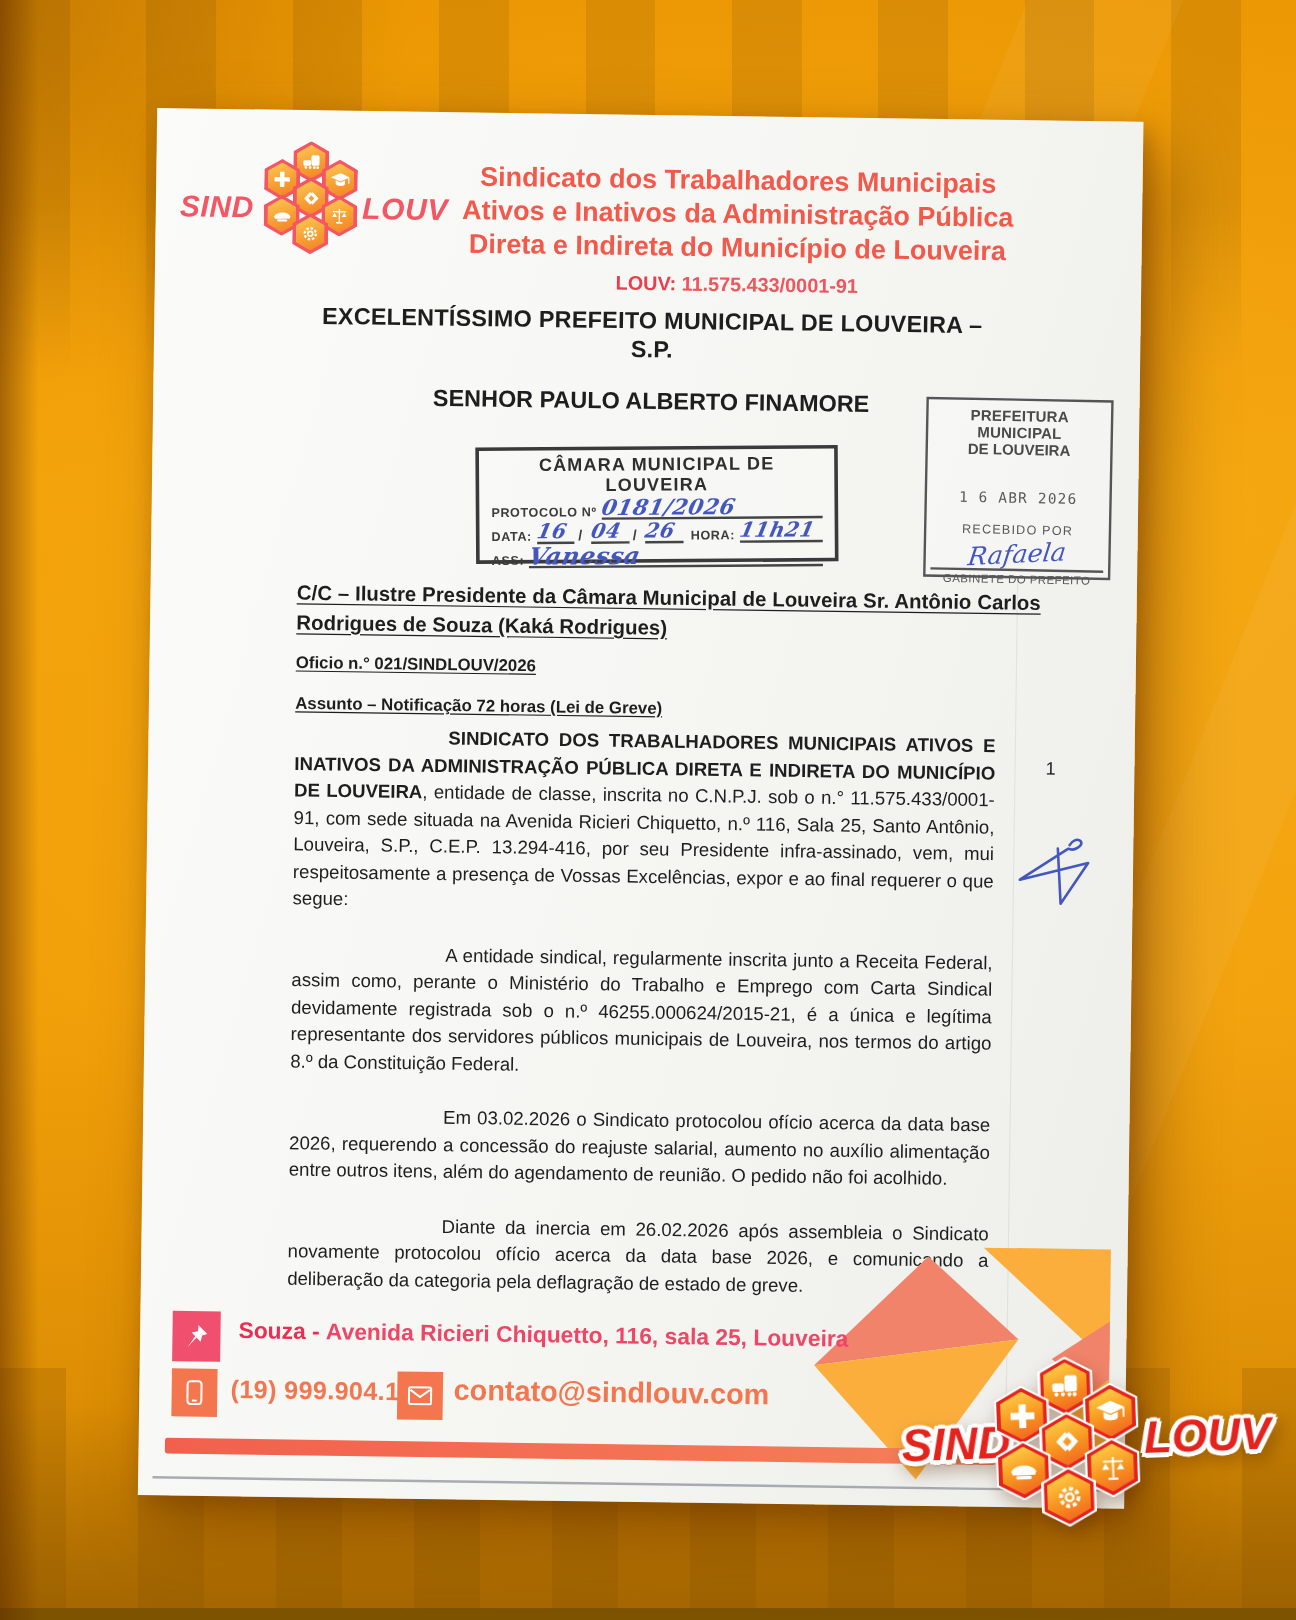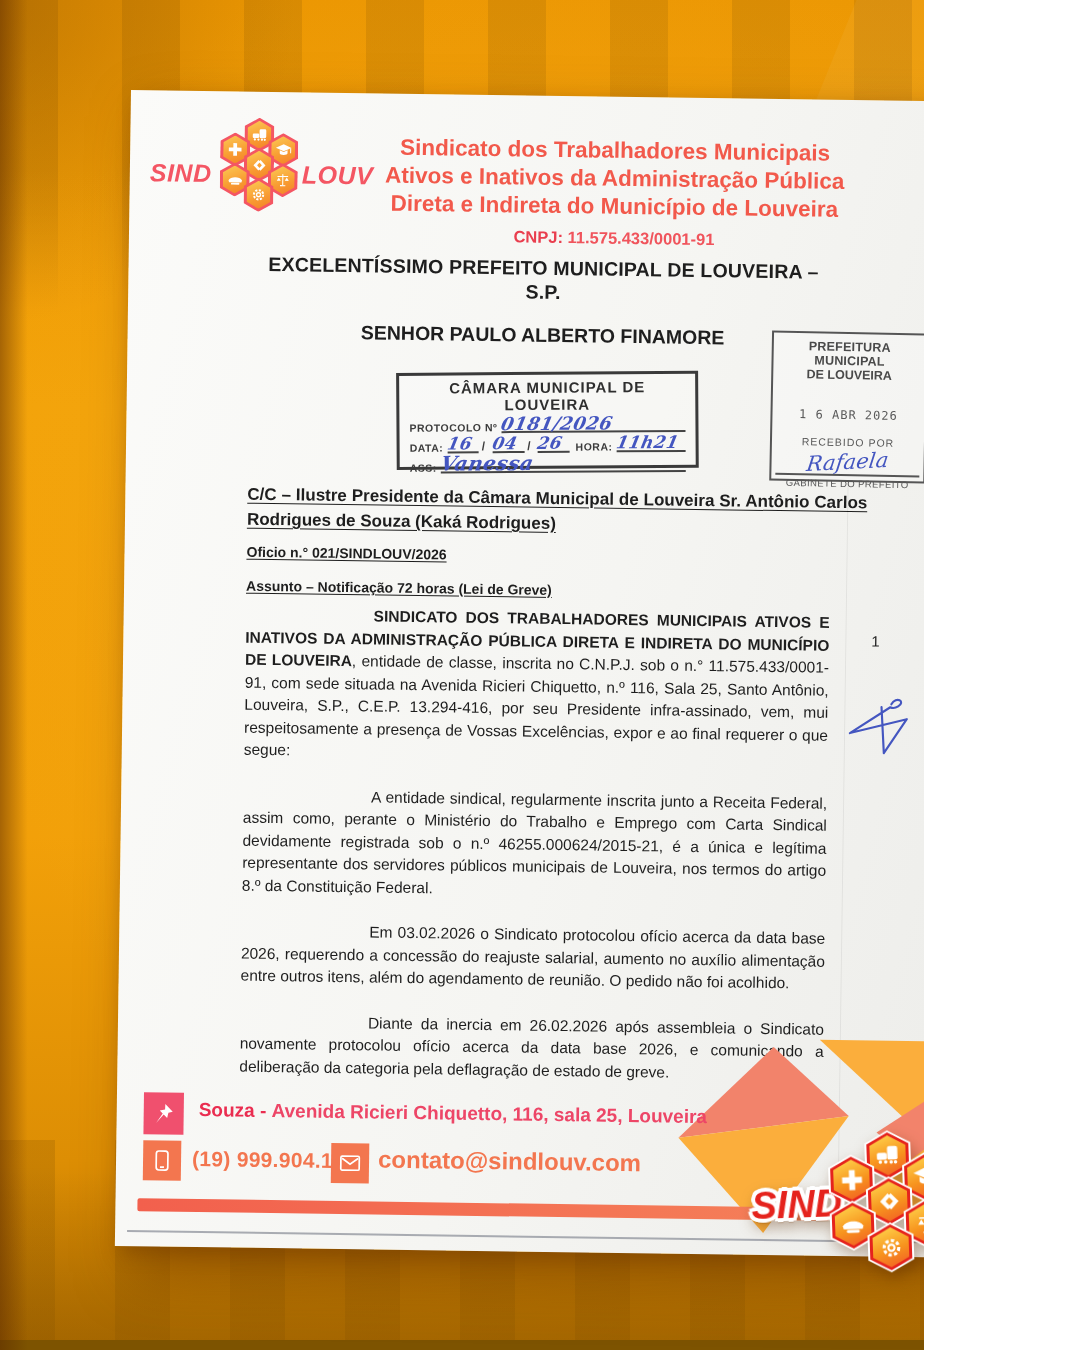--- a/index.html
+++ b/index.html
@@ -1,17 +1,17 @@
 <!DOCTYPE html>
 <html><head>
 <meta charset="utf-8">
 <style>
   html,body{margin:0;padding:0;}
   body{width:1080px;height:1350px;font-family:"Liberation Sans",sans-serif;}
-  #canvas{position:relative;width:924px;height:1350px;overflow:hidden;
+  #canvas{position:relative;width:1080px;height:1350px;overflow:hidden;
     background:linear-gradient(180deg,#ec9702 0%,#f3a30a 30%,#f2a009 62%,#dd8e04 86%,#b97400 100%);}
   
   .stripes-top{position:absolute;left:0;top:0;width:100%;height:310px;
     background-image:linear-gradient(180deg,rgba(242,160,9,0) 55%,#f2a009 100%),
       repeating-linear-gradient(90deg,rgba(146,92,0,.22) 0 58px,rgba(0,0,0,0) 58px 122px);}
   .stripes-bottom{position:absolute;left:0;top:1140px;width:100%;height:210px;
     background-image:linear-gradient(0deg,rgba(122,74,0,.35) 0%,rgba(242,160,9,0) 85%),
       repeating-linear-gradient(90deg,rgba(140,88,0,.25) 0 55px,rgba(0,0,0,0) 55px 115px);}
   .bottom-edge{position:absolute;left:0;bottom:0;width:100%;height:10px;background:#7d5300;}
   .vignette{position:absolute;inset:0;
@@ -220,21 +220,21 @@
       </div>
       <span class="logo-word paperw" style="left:152px;top:42px;">LOUV</span>
     </div>
 
     <div class="title-block">
       <div>Sindicato dos Trabalhadores Municipais</div>
       <div>Ativos e Inativos da Administração Pública</div>
       <div>Direta e Indireta do Município de Louveira</div>
     </div>
     <div class="cnpj-line">
-      <span class="lab">CNPJ:</span>
+      <span class="lab">LOUV:</span>
       <span class="val">11.575.433/0001-91</span>
     </div>
 
     <div class="addr1 doc-black">
       <div>EXCELENTÍSSIMO PREFEITO MUNICIPAL DE LOUVEIRA –</div>
       <div>S.P.</div>
     </div>
     <div class="addr2 doc-black">SENHOR PAULO ALBERTO FINAMORE</div>
 
     <div class="stamp-pref">

